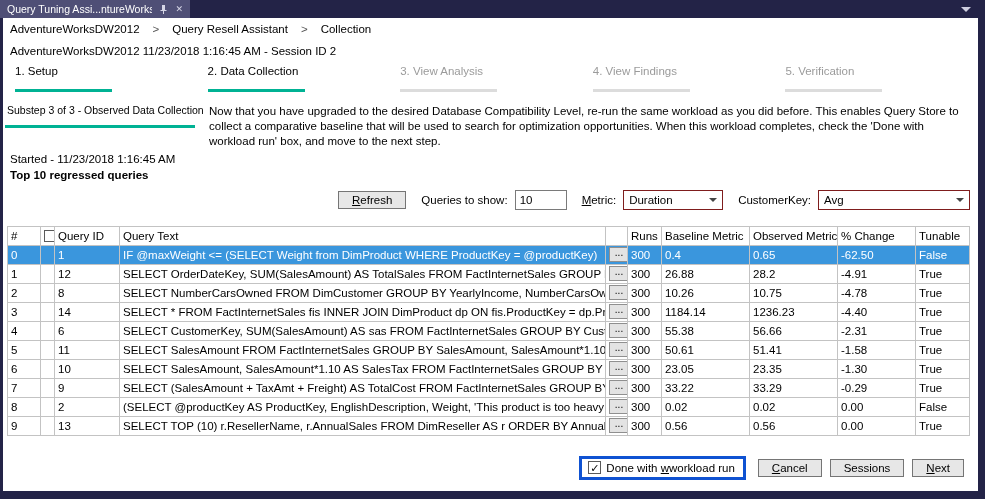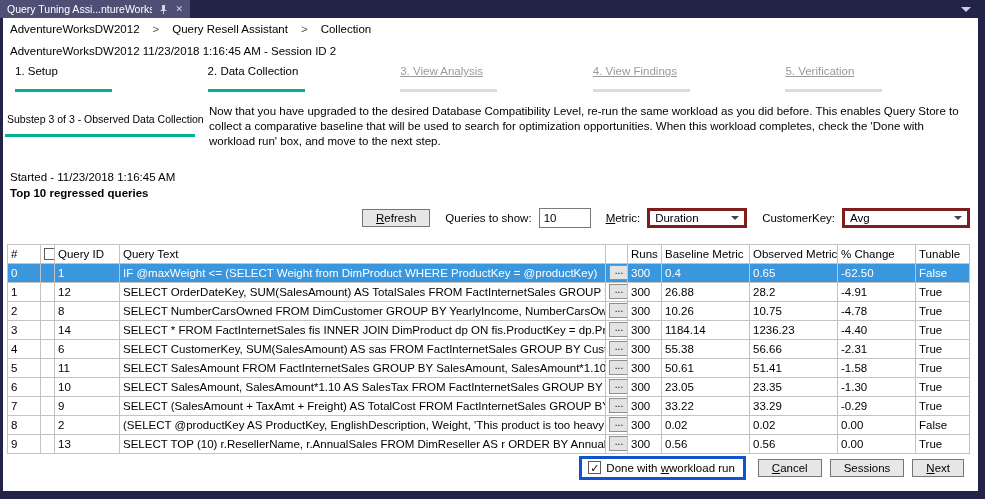--- a/index.html
+++ b/index.html
@@ -23,43 +23,43 @@
   .breadcrumb .crumb { color: #000; }
   .breadcrumb .sep { color: #555; }
 
   .session-line { margin: 10px 0 0 7px; }
 
   .steps { display: flex; margin: 8px 0 0 12px; }
   .step { width: 195px; }
   .step .step-label { display: block; }
   .step .step-underline { height: 3px; width: 97px; margin-top: 12px; }
   .step.done .step-underline, .step.active .step-underline { background: #00b294; }
-  .step.pending .step-label { color: #9b9b9b; text-decoration: underline; }
+  .step.pending .step-label { color: #9b9b9b; }
   .step.pending .step-underline { background: #dcdcdc; }
 
   .substep-row { display: flex; margin: 12px 0 0 2px; }
   .substep { width: 196px; flex: none; }
-  .substep-label { font-size: 10.5px; white-space: nowrap; display: block; padding-left: 2px; margin-top: 9px; }
+  .substep-label { font-size: 10.5px; white-space: nowrap; display: block; padding-left: 2px; }
   .substep-underline { height: 3px; width: 190px; background: #00b294; margin-top: 9px; }
   .substep-desc { flex: 1; padding: 0 10px 0 8px; line-height: 1.32; }
 
-  .started-line { margin: 21px 0 0 7px; }
+  .started-line { margin: 3px 0 0 7px; }
   .section-title { margin: 4px 0 0 7px; font-weight: 700; }
 
   
   .controls { display: flex; justify-content: flex-end; align-items: center; gap: 7px; margin: 9px 8px 0 0; }
   .ctrl-label { margin-left: 8px; }
   .btn { display: inline-block; background: #e7e7e7; border: 1px solid #757575; padding: 2px 13px; font-family: "Liberation Sans", sans-serif; font-size: 11.5px; color: #000; }
   .ul-first::first-letter { text-decoration: underline; }
   .text-input { width: 52px; height: 20px; border: 1px solid #7a7a7a; font-family: "Liberation Sans", sans-serif; font-size: 11.5px; padding: 1px 4px; }
-  .combo { height: 20px; background: #fff; border: 3px solid #7f1d1d; display: flex; align-items: center; padding: 0 5px; position: relative; }
+  .combo { height: 20px; background: #fff; border: 1px solid #7f1d1d; display: flex; align-items: center; padding: 0 5px; position: relative; }
   .combo .combo-value { flex: 1; white-space: nowrap; overflow: hidden; }
   .combo .combo-caret { width: 0; height: 0; border-left: 4px solid transparent; border-right: 4px solid transparent; border-top: 4px solid #444; margin-left: 5px; }
   .combo.metric { width: 100px; }
-  .combo.agg { width: 128px; }
+  .combo.agg { width: 152px; }
 
   
   .grid-wrap { margin: 16px 0 0 4px; }
   table.grid { border-collapse: collapse; table-layout: fixed; width: 962px; border: 1px solid #7e7e7e; }
   .grid th, .grid td { border: 1px solid #c3c3c3; height: 19px; padding: 0 3px; font-size: 11.5px; font-weight: 400; text-align: left; white-space: nowrap; overflow: hidden; vertical-align: middle; }
   .grid th { background: #fff; }
   .c-qtext { white-space: pre; }
   .grid tr.selected td { background: #3a96dd; color: #fff; }
   .ellipsis-btn { display: block; width: 20px; height: 15px; margin: 0 auto; background: #e3e3e3; border: 1px solid #8f8f8f; font-size: 10px; line-height: 5px; padding: 0 0 5px; color: #000; }
   .cb { display: inline-block; width: 12px; height: 12px; background: #fff; border: 1px solid #5a5a5a; vertical-align: middle; font-size: 10px; line-height: 10px; text-align: center; }

